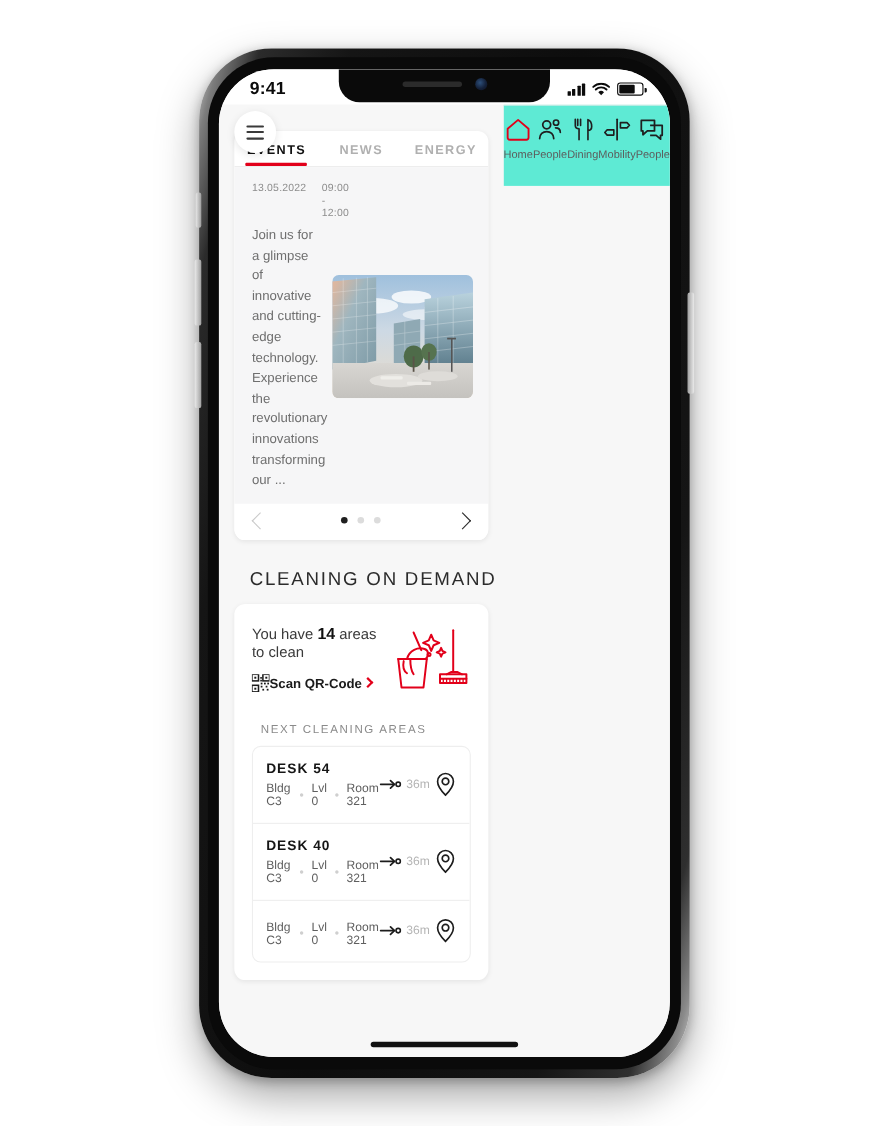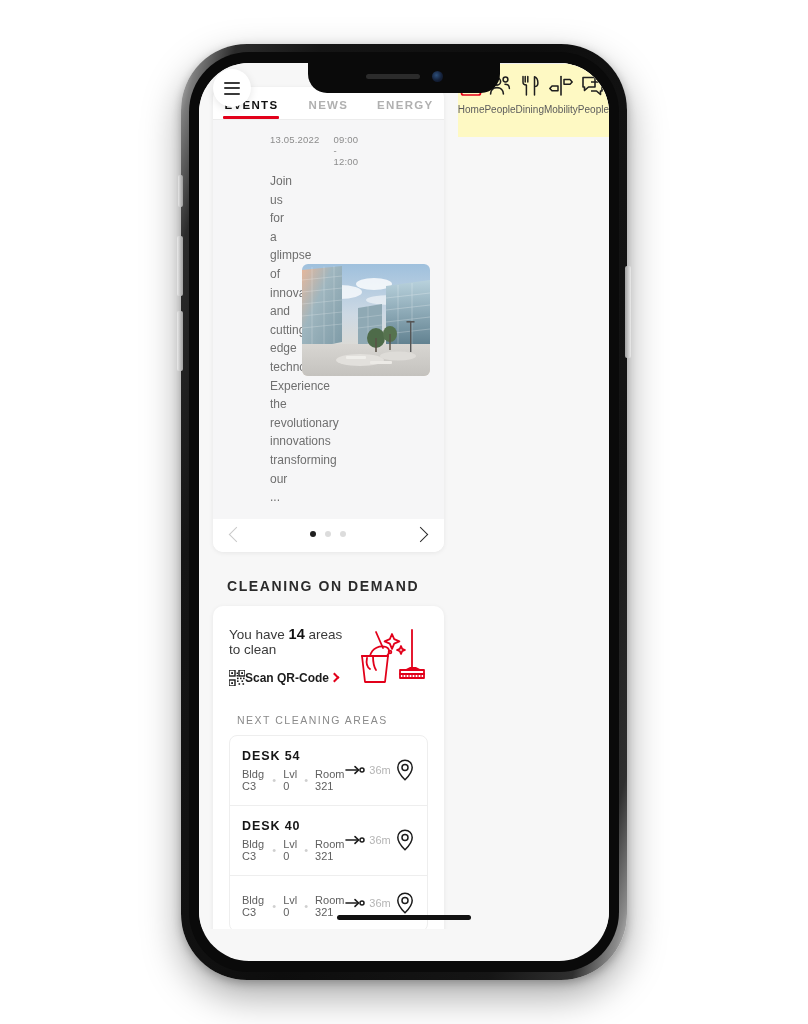--- a/index.html
+++ b/index.html
@@ -98,37 +98,37 @@
   .tab { flex:1; text-align:center; font-size: 11.5px; letter-spacing: 1.3px;
          font-weight:700; color:#b0b0b0; padding-bottom: 8px; position: relative; }
   .tab.active { color:#111111; }
   .tab.active::after {
     content:""; position:absolute; left:50%; transform:translateX(-50%); bottom:0;
     width: 56px; height: 3px; background: #e2001a; border-radius: 1px;
   }
   .tabs-divider { height:1px; background:#ececec; }
 
   .slide { display:flex; gap: 10px; padding: 14px 14px 12px 16px; background:#f6f6f7; }
-  .slide-text { flex:1; min-width:0;margin-left:41px; }
+  .slide-text { flex:1; min-width:0; }
   .slide-meta { font-size: 9.5px; color:#8c8c8c; letter-spacing:.2px; display:flex; gap: 14px; }
   .slide-title { font-size: 14px; color:#1a1a1a; margin-top: 5px; letter-spacing:.2px; }
   .slide-desc { font-size: 12px; color:#6f6f6f; line-height: 1.55; margin-top: 5px; }
   .slide-img { width: 128px; height: 112px; border-radius: 6px; overflow:hidden; flex:none; align-self:center; }
 
   .carousel { display:flex; align-items:center; justify-content:space-between;
               padding: 10px 18px 12px 18px; background:#ffffff; }
   .chev { width: 11px; height: 11px; border-right: 1.8px solid #9b9b9b; border-bottom: 1.8px solid #9b9b9b; }
   .chev.left  { transform: rotate(135deg); border-color:#c9c9c9; }
   .chev.right { transform: rotate(-45deg); border-color:#2a2a2a; }
   .dots { display:flex; gap: 9px; }
   .dot { width: 6px; height: 6px; border-radius:50%; background:#dcdcdc; }
   .dot.active { background:#1f1f1f; }
 
   
-  .section-title { font-size: 14px; font-weight:700; letter-spacing: 1.6px;
+  .section-title { font-size: 17px; font-weight:400; letter-spacing: 1.6px;
                    color:#2b2b2b; margin: 26px 0 12px 28px; }
 
   
   .clean-card { margin: 0 14px; background:#ffffff; border-radius: 10px;
                 box-shadow: 0 1px 5px rgba(0,0,0,.07); padding: 18px 16px 16px 16px; }
   .clean-top { display:flex; align-items:center; justify-content:space-between; }
   .clean-headline { font-size: 13.5px; color:#3a3a3a; }
   .clean-headline b { color:#111; font-weight:700; font-size: 14.5px; }
   .scan-row { display:flex; align-items:center; margin-top: 13px; }
   .scan-label { font-size: 12px; font-weight:700; color:#1b1b1b; }
@@ -142,21 +142,21 @@
   .desk-row { display:flex; align-items:center; padding: 13px 12px 13px 12px; }
   .desk-row + .desk-row { border-top: 1px solid #eeeeee; }
   .desk-main { flex:1; min-width:0; }
   .desk-name { font-size: 12.5px; font-weight:700; letter-spacing: .9px; color:#161616; }
   .desk-sub { font-size: 11px; color:#5f5f5f; margin-top: 5px; display:flex; align-items:center; gap:7px; }
   .desk-sub .sep { color:#cfcfcf; font-size: 11px; }
   .desk-right { display:flex; align-items:center; gap: 4px; }
   .dist { font-size: 11px; color:#b4b4b4; }
 
   
-  .bottomnav { height: 74px; background:#fef9c3; border-top:1px solid #ededed;
+  .bottomnav { height: 74px; background:#5eead4; border-top:1px solid #ededed;
                display:flex; align-items:flex-start; padding-top: 10px; }
   .nav-item { flex:1; display:flex; flex-direction:column; align-items:center; gap: 6px; }
   .nav-label { font-size: 10px; color:#5c5c5c; }
   .nav-item.active .nav-label { color:#5c5c5c; }
   .home-indicator { position:absolute; bottom: 9px; left:50%; transform:translateX(-50%);
                     width: 134px; height: 5px; border-radius: 3px; background:#111; }
 </style>
 </head>
 <body>
 
@@ -170,20 +170,39 @@
   <div class="btn-side btn-vol-dn"></div>
   <div class="btn-side btn-power"></div>
 
   <div class="screen">
 
     <div class="notch">
       <div class="speaker"></div>
       <div class="camera"></div>
     </div>
 
+    <div class="statusbar">
+      <div class="status-time">9:41</div>
+      <div class="status-icons">
+        <div class="sig">
+            <i></i>
+            <i></i>
+            <i></i>
+            <i></i>
+          </div>
+        <svg width="17" height="13" viewBox="0 0 17 13">
+          <path d="M8.5 11.6 5.9 8.8a3.8 3.8 0 0 1 5.2 0z" fill="#0b0b0b"></path>
+          <path d="M3.6 6.4a7.1 7.1 0 0 1 9.8 0" stroke="#0b0b0b" stroke-width="1.7" fill="none" stroke-linecap="round"></path>
+          <path d="M1.3 4.0a10.4 10.4 0 0 1 14.4 0" stroke="#0b0b0b" stroke-width="1.7" fill="none" stroke-linecap="round"></path>
+        </svg>
+        <div class="batt">
+            <i></i>
+          </div>
+      </div>
+    </div>
 
     <div class="app">
       <div class="scroll">
 
         <div class="hamburger">
           <i></i>
             <i></i>
             <i></i>
         </div>
 

